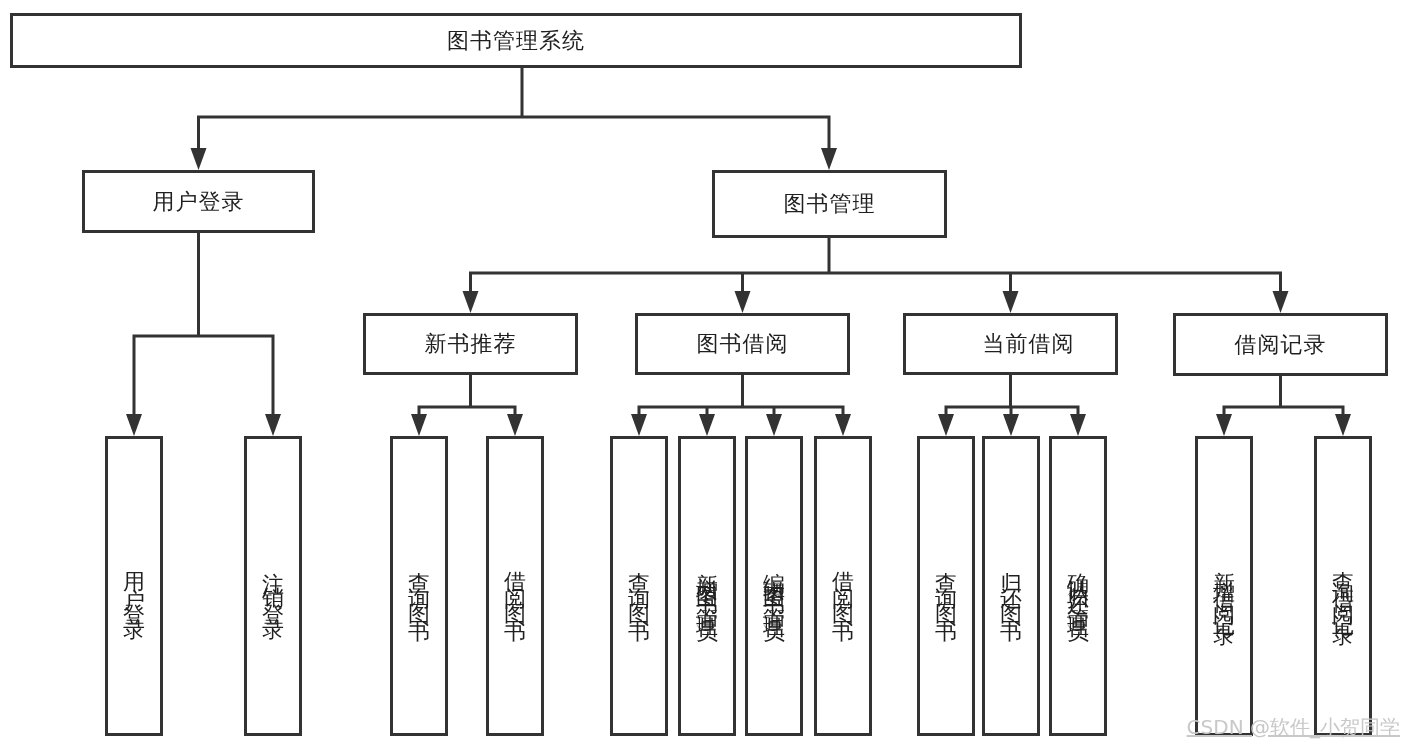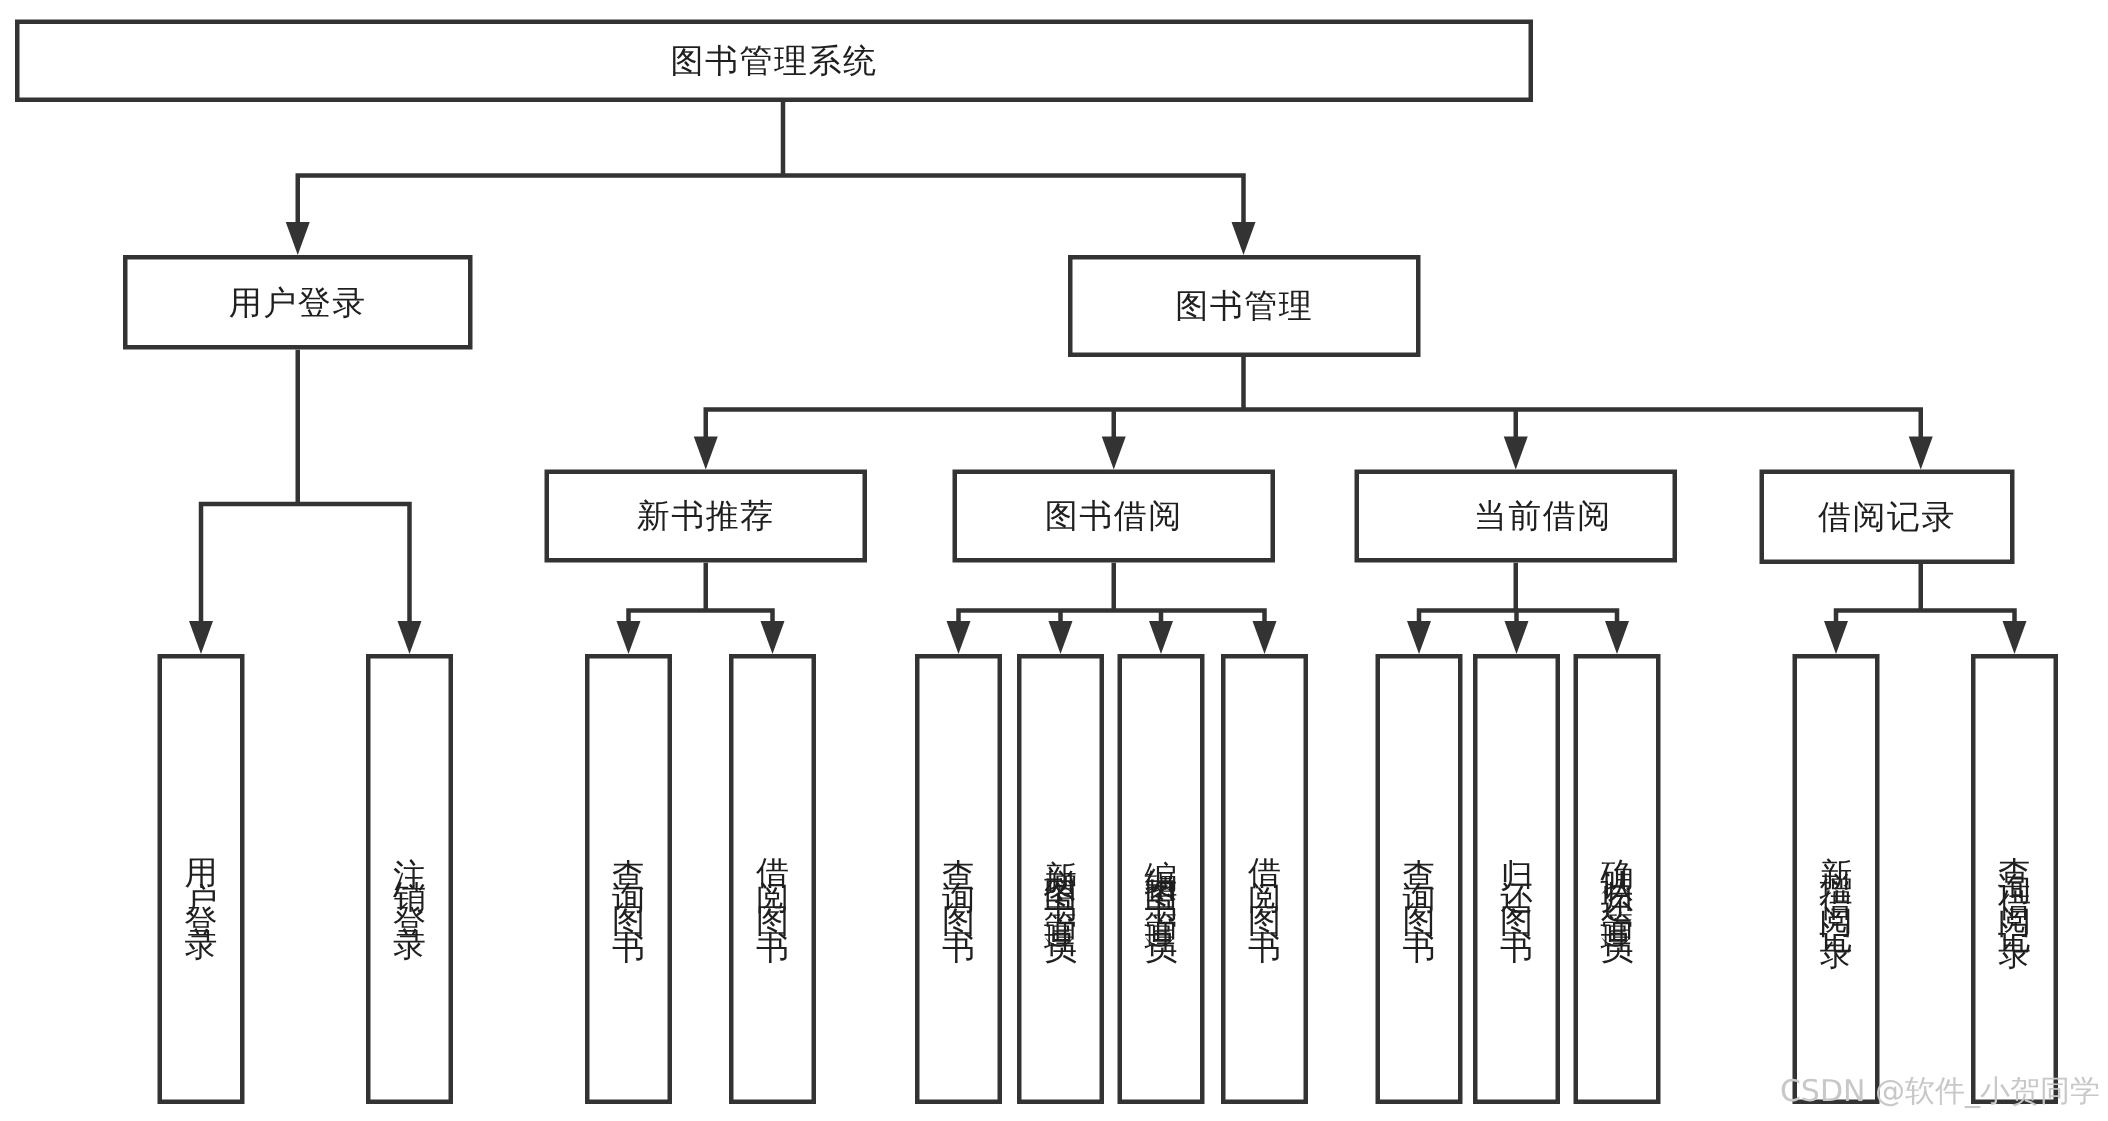--- a/index.html
+++ b/index.html
@@ -5,46 +5,46 @@
   html,body{margin:0;padding:0;background:#ffffff;}
   #canvas{
     position:relative;width:1405px;height:747px;background:#ffffff;overflow:hidden;
     font-family:"DejaVu Sans","Liberation Sans",sans-serif;color:#1f1f1f;
   }
   #wires{position:absolute;left:0;top:0;width:1405px;height:747px;}
   #wires path{stroke:#333333;stroke-width:3;fill:none;}
   #wires polygon{fill:#333333;stroke:none;}
   .box{
     position:absolute;background:#ffffff;border:3px solid #333333;box-sizing:border-box;
-    display:flex;align-items:center;justify-content:center;font-family:Liberation Serif, serif;
+    display:flex;align-items:center;justify-content:center;
   }
   .hlabel{font-size:22px;letter-spacing:1px;white-space:nowrap;}
   .vbox{top:436px;width:58px;height:300px;}
   .vlabel{
     writing-mode:vertical-rl;text-orientation:mixed;
     font-size:22px;line-height:1;white-space:nowrap;
   }
   .ls-wide{letter-spacing:16px;}
   .ls-mid{letter-spacing:11px;}
   .ls-tight{letter-spacing:7px;}
   #root-box{left:10px;top:13px;width:1012px;height:55px;}
   #l2-user{left:82px;top:170px;width:233px;height:63px;}
   #l2-manage{left:712px;top:170px;width:235px;height:68px;}
   #l3-new{left:363px;top:313px;width:215px;height:62px;}
   #l3-borrow{left:635px;top:313px;width:215px;height:62px;}
   #l3-current{left:903px;top:313px;width:215px;height:62px;padding-left:36px;}
-  #l3-record{left:1173px;top:313px;width:170px;height:63px;}
+  #l3-record{left:1173px;top:313px;width:215px;height:63px;}
   #leaf-a1{left:105px;} #leaf-a2{left:244px;}
   #leaf-b1{left:390px;} #leaf-b2{left:486px;}
   #leaf-c1{left:610px;} #leaf-c2{left:678px;} #leaf-c3{left:745px;} #leaf-c4{left:814px;}
   #leaf-d1{left:917px;} #leaf-d2{left:982px;} #leaf-d3{left:1049px;}
   #leaf-e1{left:1195px;} #leaf-e2{left:1314px;}
   #watermark{
     position:absolute;right:5px;bottom:6px;font-size:20px;color:#c8c8c8;
-    white-space:nowrap;z-index:5;
+    white-space:nowrap;z-index:5;text-decoration:underline;
   }
 </style>
 </head>
 <body>
 
 <div id="canvas">
 
   <svg id="wires" width="1405" height="747" viewBox="0 0 1405 747" xmlns="http://www.w3.org/2000/svg">
     <g>
       <path d="M522,68 L522,117 M198.5,117 L829,117 M198.5,115.5 L198.5,156 M829,115.5 L829,156"></path>

